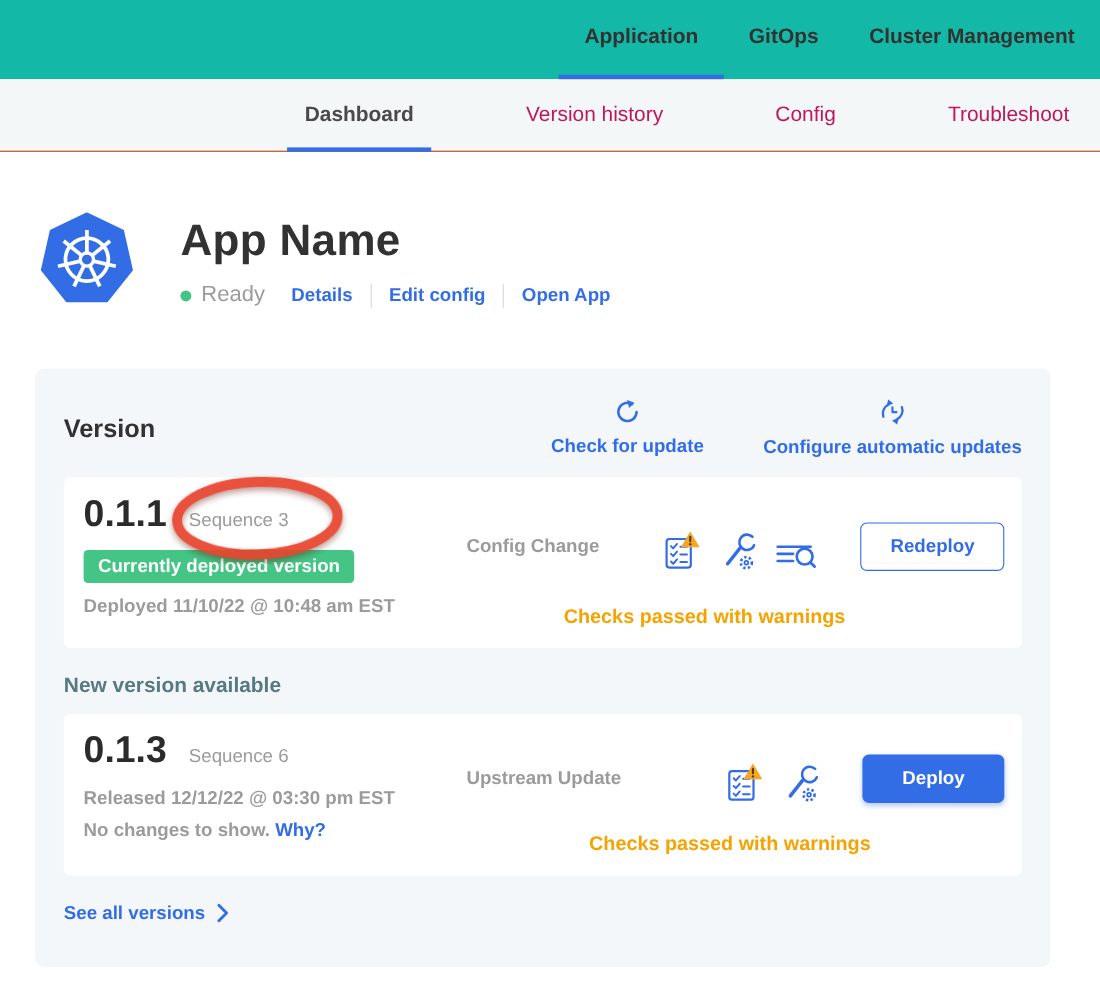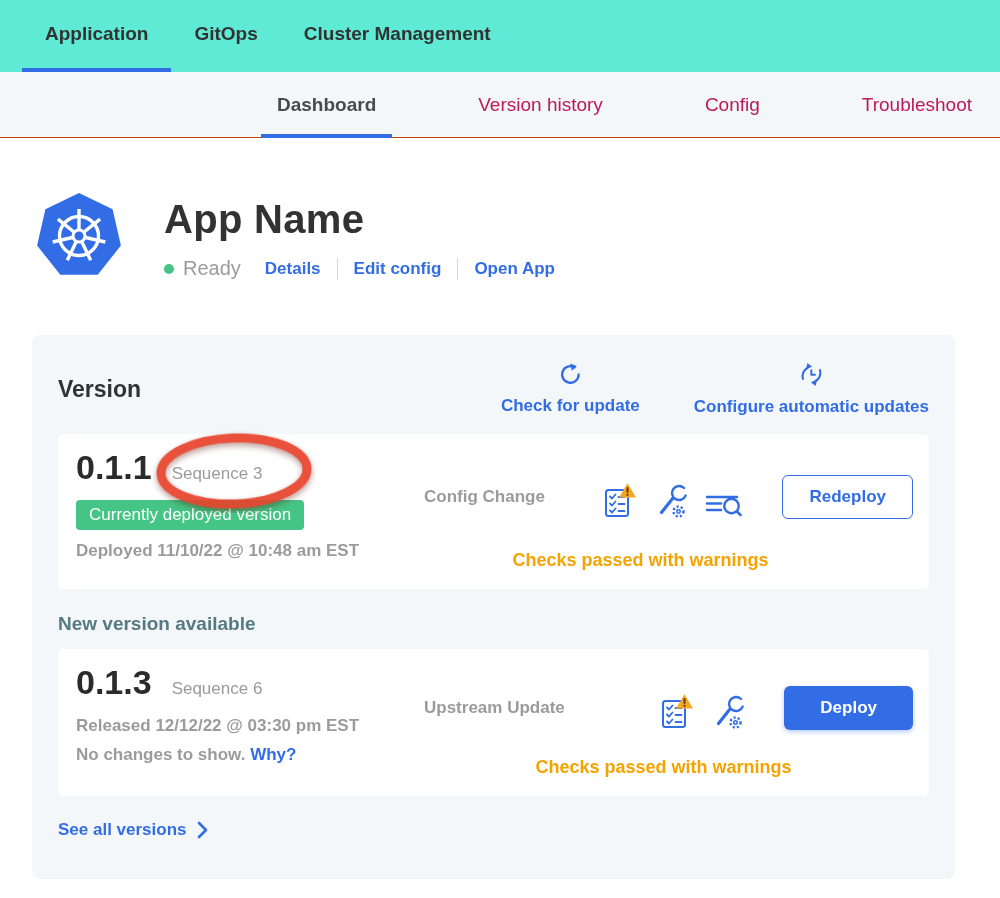--- a/index.html
+++ b/index.html
@@ -1,20 +1,20 @@
 <!DOCTYPE html>
 <html><head>
 <meta charset="utf-8">
 <style>
   * { margin:0; padding:0; box-sizing:border-box; }
   html,body { width:1000px; height:898px; overflow:hidden; background:#fff;
     font-family:"Liberation Sans", sans-serif; color:#323232; }
 
   
-  .primary-nav { height:72px; display:flex; padding-left:22px; background:#5eead4; }
+  .primary-nav { height:72px; display:flex; padding-left:22px; background:#14b8a6;justify-content:flex-end; }
   .ptab { padding:0 23px; display:flex; align-items:center; font-size:19px; font-weight:700;
     color:#323232; border-bottom:4px solid transparent; cursor:pointer; }
   .ptab.active { border-bottom-color:#326de6; }
 
   
   .secondary-nav { height:66px; background:#f4f7f8; border-bottom:1px solid #c2410c;
     display:flex; padding-left:261px; white-space:nowrap; }
   .stab { position:relative; padding:0 16px; display:flex; align-items:center;
     font-size:19px; font-weight:400; color:#be185d; cursor:pointer; }
   .stab + .stab { margin-left:70px; }
@@ -45,21 +45,21 @@
   .row-card { position:relative; background:#fff; border-radius:6px; margin-top:17px;
     padding:12px 16px 10px 18px; display:flex; }
   .row-card.first { height:155px; }
   .row-card.second { height:147px; margin-top:14px; }
 
   .left-col { width:330px; flex:none; padding-top:2px; }
   .ver-line { display:flex; align-items:baseline; }
   .ver-num { font-size:34px; font-weight:700; color:#2b2b2b; }
   .seq { font-size:17px; font-weight:500; color:#9b9b9b; margin-left:20px; }
   .badge { display:inline-block; margin-top:13px; padding:5px 13px; border-radius:4px;
-    background:#44c585; color:#fff; font-size:17px; font-weight:400; }
+    background:#44c585; color:#fff; font-size:17px; font-weight:700; }
   .meta-line { margin-top:11px; font-size:17px; font-weight:600; color:#9b9b9b; }
   .why-link { color:#326de6; font-weight:700; cursor:pointer; }
 
   .right-col { flex:1; display:flex; flex-direction:column; padding-left:18px; }
   .r-top { flex:1; display:flex; align-items:center; }
   .source-label { font-size:17px; font-weight:700; color:#9b9b9b; }
   .icon-group { margin-left:auto; display:flex; align-items:flex-end; gap:18px; }
   .icon-btn { display:flex; align-items:center; cursor:pointer; background:none; border:none; padding:0; }
   .r-bottom { text-align:center; padding:2px 56px 8px 0; }
   .row-card.second .r-bottom { padding-right:10px; }

